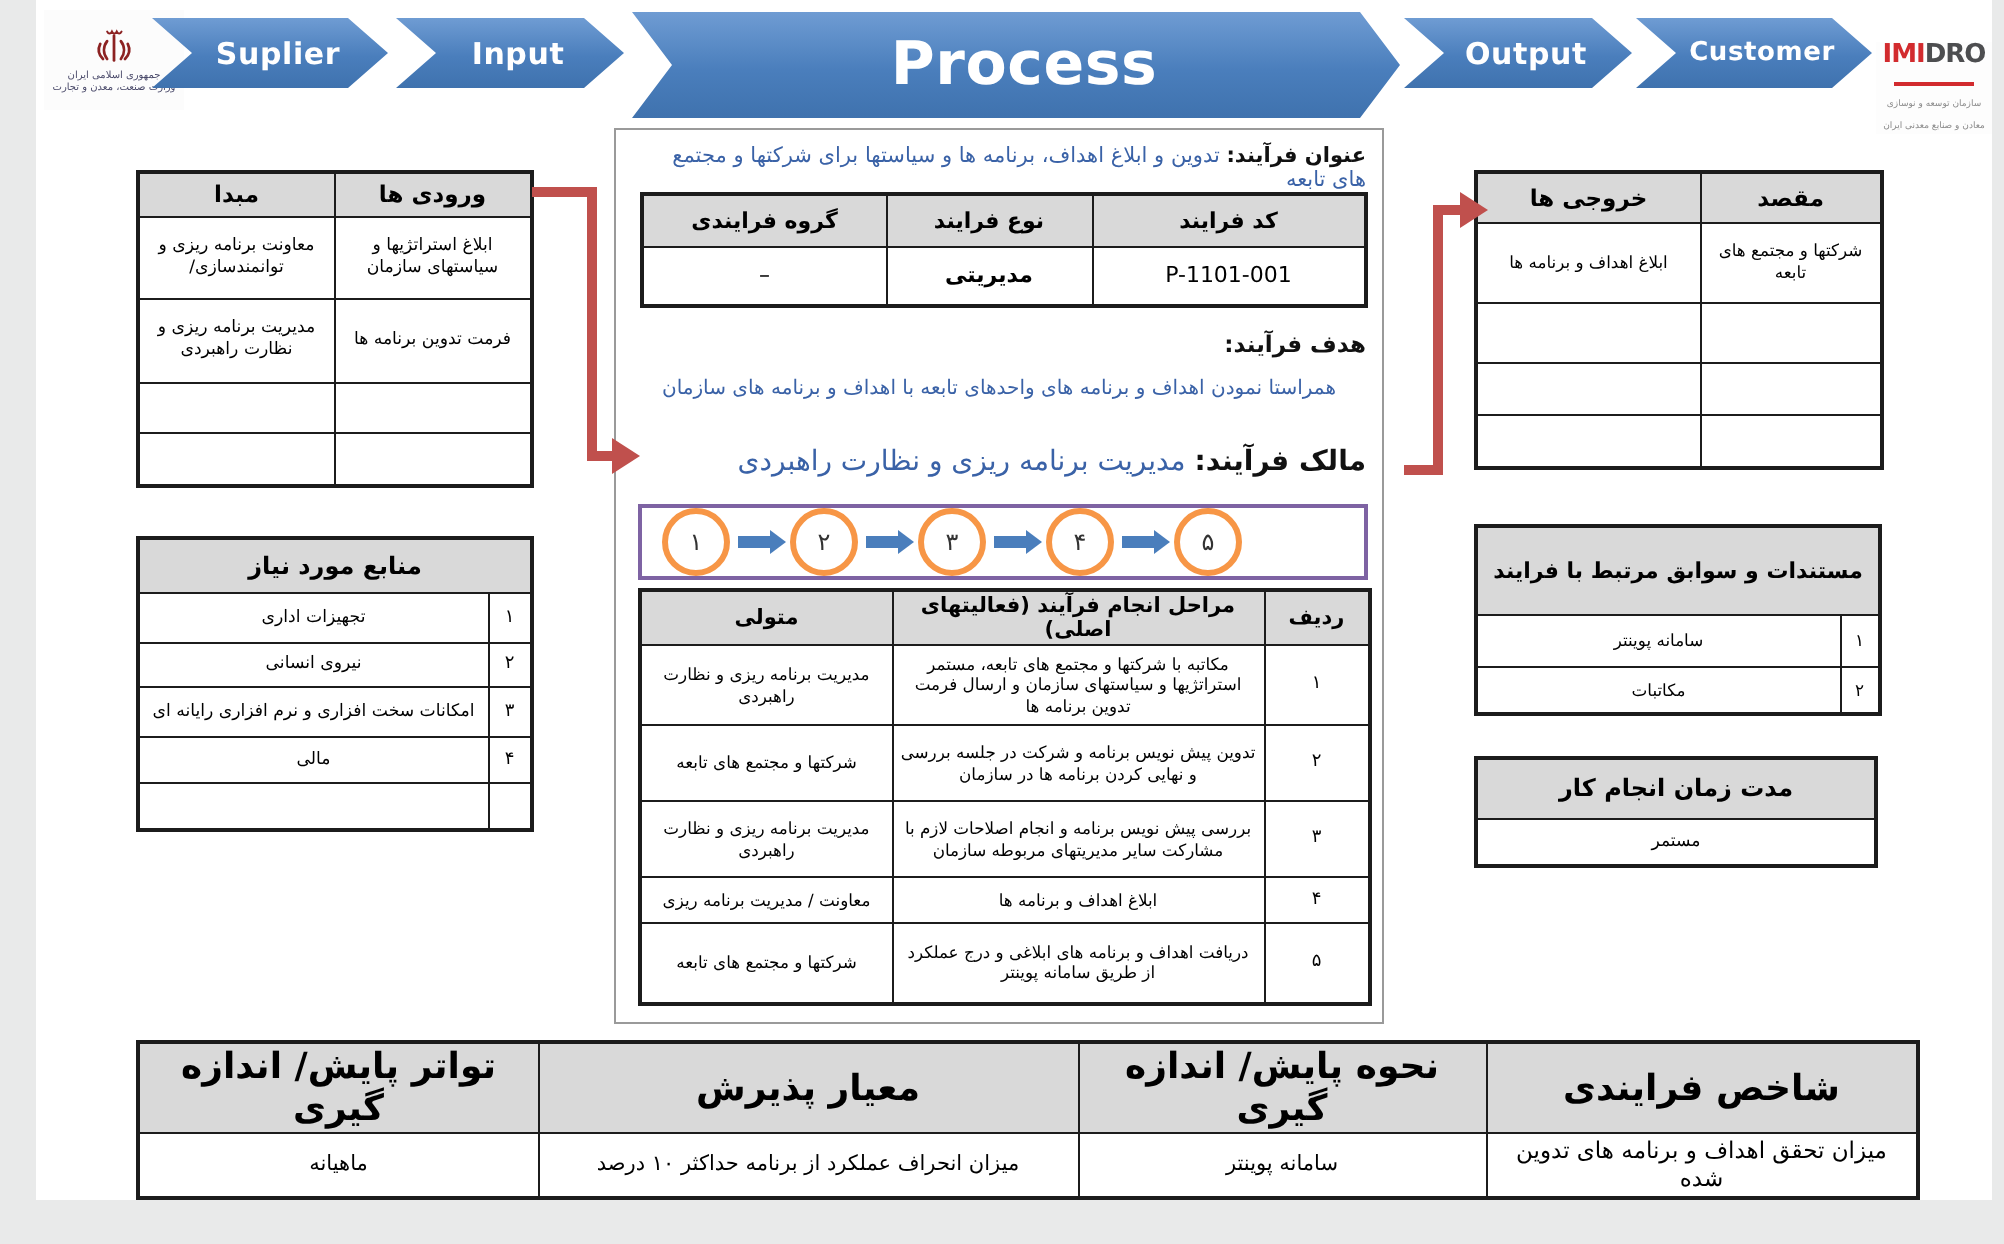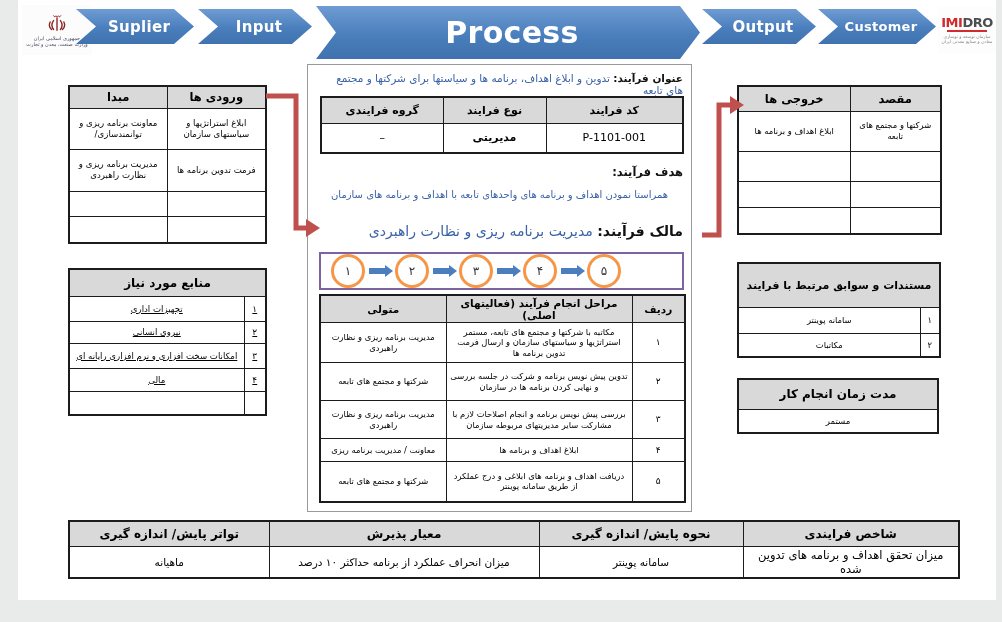--- a/index.html
+++ b/index.html
@@ -15,57 +15,57 @@
   .chev span{padding-left:8px;}
   .chev-suplier{left:58px;top:9px;width:118px;height:35px;font-size:15px;}
   .chev-input{left:180px;top:9px;width:114px;height:35px;font-size:15px;}
   .chev-process{left:298px;top:6px;width:384px;height:53px;font-size:30px;}
   .chev-output{left:684px;top:9px;width:114px;height:35px;font-size:15px;}
   .chev-customer{left:800px;top:9px;width:118px;height:35px;font-size:13px;}
 
   .ministry{position:absolute;left:4px;top:5px;width:70px;height:50px;background:#fcfcfc;
             display:flex;flex-direction:column;align-items:center;justify-content:center;}
   .ministry .m-line{font-size:5px;color:#4a4a6a;line-height:6px;white-space:nowrap;}
-  .imidro{position:absolute;left:920px;top:7px;width:58px;height:46px;background:#fdfdfd;
-          display:flex;flex-direction:column;align-items:center;justify-content:center;}
+  .imidro{position:absolute;left:920px;top:21px;width:58px;height:46px;background:#fdfdfd;
+          display:flex;flex-direction:column;align-items:center;justify-content:space-between;}
   .imidro-word{font-size:13px;font-weight:900;line-height:13px;letter-spacing:-.5px;}
   .imidro-word .imi{color:#d22b2e;}
   .imidro-word .dro{color:#4d4e50;}
   .imidro-rule{width:40px;height:2px;background:#d22b2e;margin:1px 0 2px 0;}
   .imidro-cap{font-size:4.5px;color:#8a8a8a;line-height:5.5px;white-space:nowrap;}
 
   
   table.tbl{position:absolute;border-collapse:collapse;table-layout:fixed;background:#fff;border:2px solid #1c1c1c;}
   table.tbl td,table.tbl th{border:1px solid #1c1c1c;padding:1px 3px;text-align:center;vertical-align:middle;
                             overflow:hidden;}
   table.tbl th{background:#d9d9d9;font-weight:bold;}
 
   .tbl-inputs{left:50px;top:85px;width:197px;}
   .tbl-inputs th{font-size:11.5px;margin-top:28px;}
   .tbl-inputs td{font-size:8.6px;line-height:11px;}
 
   .tbl-resources{left:50px;top:268px;width:197px;}
   .tbl-resources th{font-size:12px;}
-  .tbl-resources td{font-size:8.6px;text-decoration:underline;}
+  .tbl-resources td{font-size:8.6px;}
   .tbl-resources td.num{font-size:9px;}
 
   .tbl-outputs{left:719px;top:85px;width:203px;}
   .tbl-outputs th{font-size:11.5px;}
   .tbl-outputs td{font-size:8.4px;line-height:11px;}
 
   .tbl-docs{left:719px;top:262px;width:202px;}
   .tbl-docs th{font-size:11px;}
   .tbl-docs td{font-size:8.4px;}
 
   .tbl-duration{left:719px;top:378px;width:202px;}
   .tbl-duration th{font-size:12px;margin-left:25px;}
   .tbl-duration td{font-size:8.6px;}
 
   .tbl-kpi{left:50px;top:520px;width:890px;}
-  .tbl-kpi th{font-size:12px;}
+  .tbl-kpi th{font-size:18px;}
   .tbl-kpi td{font-size:10.5px;}
   .tbl-kpi td.big{font-size:11.5px;}
 
   
   .panel{position:absolute;left:289px;top:64px;width:383px;height:446px;border:1px solid #9a9a9a;background:#fff;}
   .p-line{position:absolute;right:8px;left:8px;text-align:right;direction:rtl;font-size:10.5px;color:#111;}
   .p-label{font-weight:bold;color:#111;}
   .blue{color:#3a62a7;}
   .p-title{top:7px;}
   .tbl-info{left:12px;top:31px;width:362px;position:absolute;}

